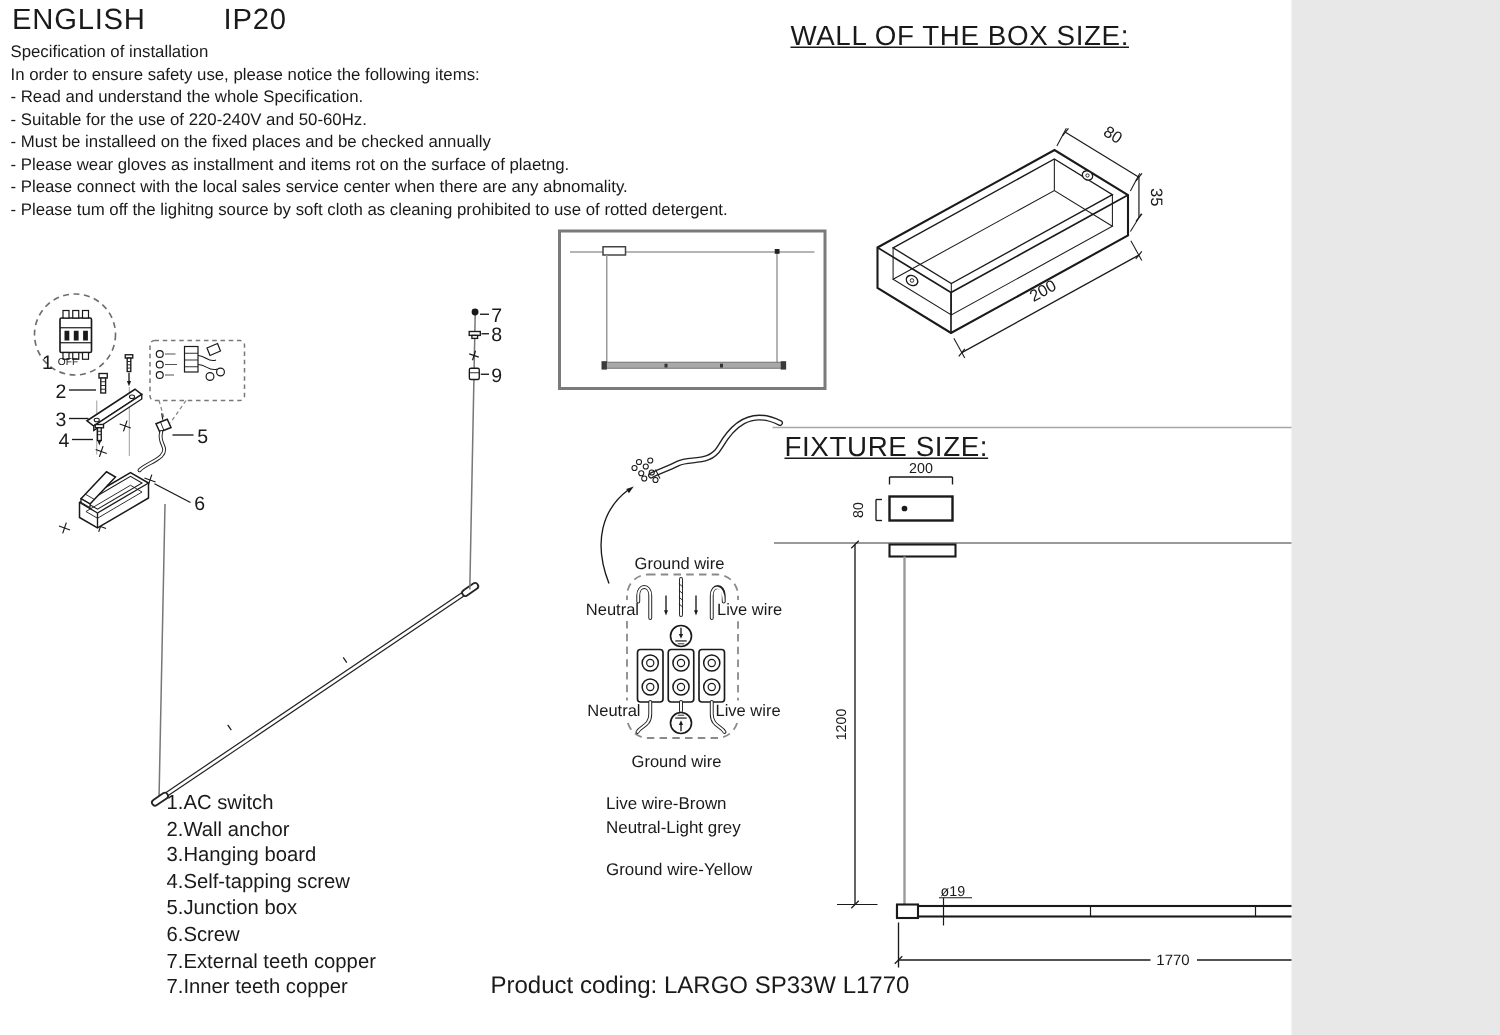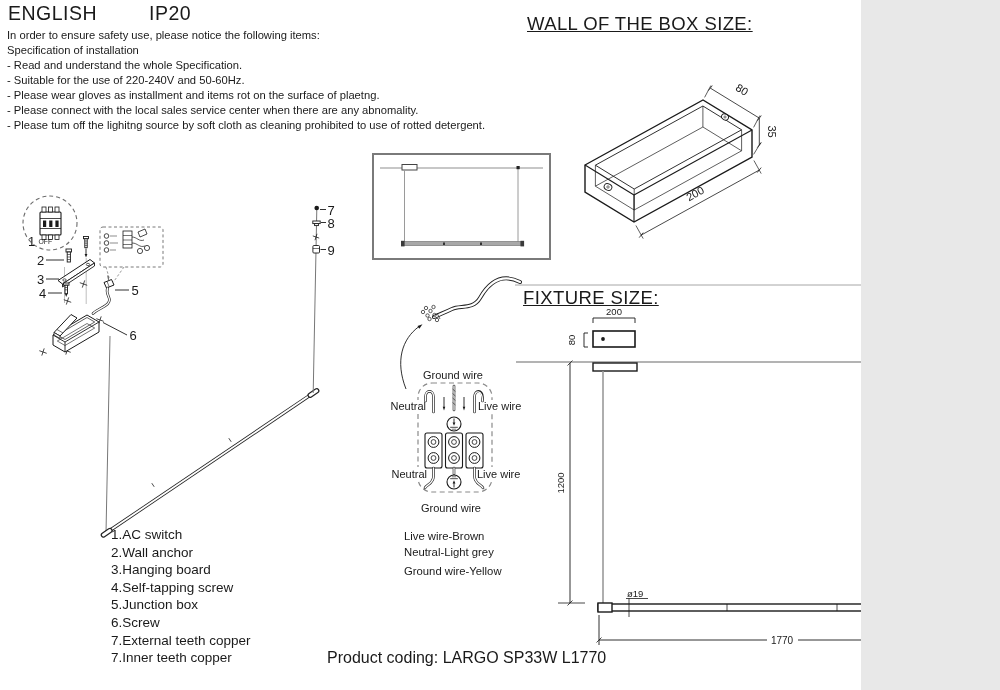--- a/index.html
+++ b/index.html
@@ -39,24 +39,25 @@
 </style>
 </head>
 <body>
 
 <div class="page">
 
   <div class="abs h1" style="left:8px;top:2px">ENGLISH</div>
   <div class="abs h1" style="left:149px;top:2px">IP20</div>
 
   <div class="abs spec" style="left:7px;top:28px">
+    <div>Specification of installation</div>
     <div>In order to ensure safety use, please notice the following items:</div>
-    <div>Specification of installation</div>
     <div>- Read and understand the whole Specification.</div>
     <div>- Suitable for the use of 220-240V and 50-60Hz.</div>
+    <div>- Must be installeed on the fixed places and be checked annually</div>
     <div>- Please wear gloves as installment and items rot on the surface of plaetng.</div>
     <div>- Please connect with the local sales service center when there are any abnomality.</div>
     <div>- Please tum off the lighitng source by soft cloth as cleaning prohibited to use of rotted detergent.</div>
   </div>
 
   <div class="abs sec-title" style="left:527px;top:13px">WALL OF THE BOX SIZE:</div>
 
   <svg style="left:558px;top:68px" width="250" height="178" viewBox="0 0 250 178">
     <g>
       <polygon points="27,97 145,32 194,62 194,89 76,154 27,124" class="s13 white"></polygon>
@@ -380,21 +381,21 @@
       <line x1="72" y1="229.5" x2="72" y2="225" class="s09"></line>
       <polygon points="70.6,225.4 73.4,225.4 72,222.2" class="ink"></polygon>
       <line x1="68.2" y1="220.7" x2="75.8" y2="220.7" class="s08"></line>
       <line x1="69.8" y1="218.8" x2="74.2" y2="218.8" class="s06"></line>
     </g>
   </svg>
 
   <div class="abs wirecolors" style="left:404px;top:528px">
     <div>Live wire-Brown</div>
     <div>Neutral-Light grey</div>
-    <div style="margin-top:3px">Ground wire-Yellow</div>
+    <div style="margin-top:12px">Ground wire-Yellow</div>
   </div>
 
   <svg style="left:515px;top:280px" width="485" height="372" viewBox="0 0 485 372">
     <line x1="0" y1="5" x2="483" y2="5" stroke="#a6a6a6" stroke-width="1"></line>
 
     <g>
       <line x1="78" y1="38" x2="120" y2="38" class="s09"></line>
       <line x1="78" y1="38" x2="78" y2="43" class="s09"></line>
       <line x1="120" y1="38" x2="120" y2="43" class="s09"></line>
       <text x="99" y="35" text-anchor="middle" class="t95">200</text>

